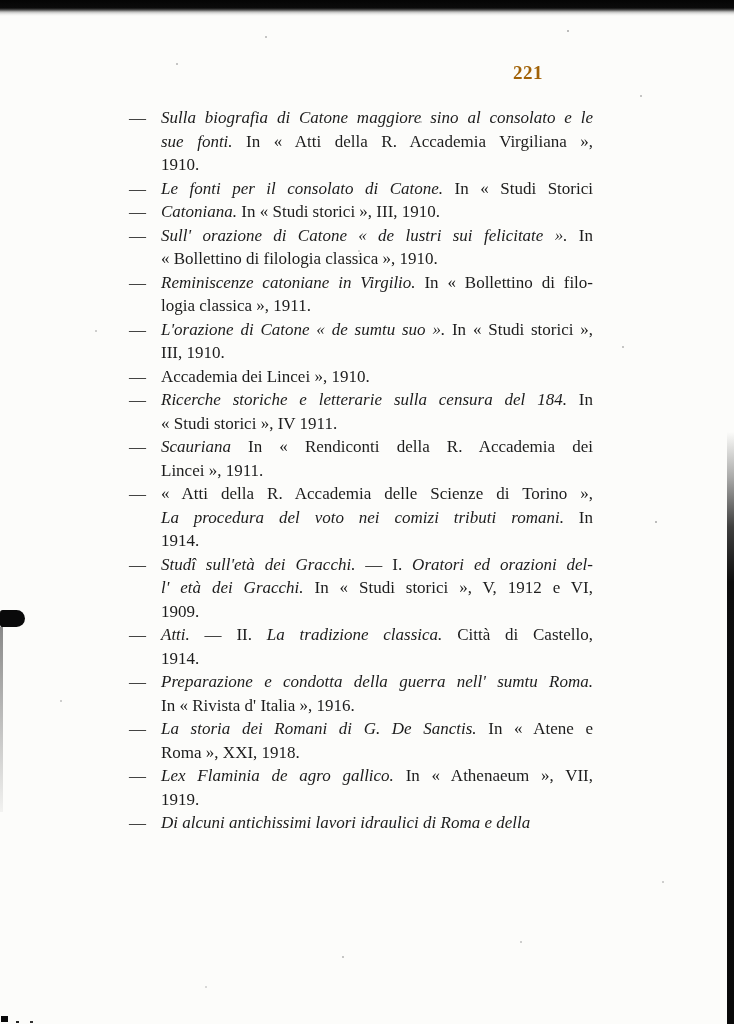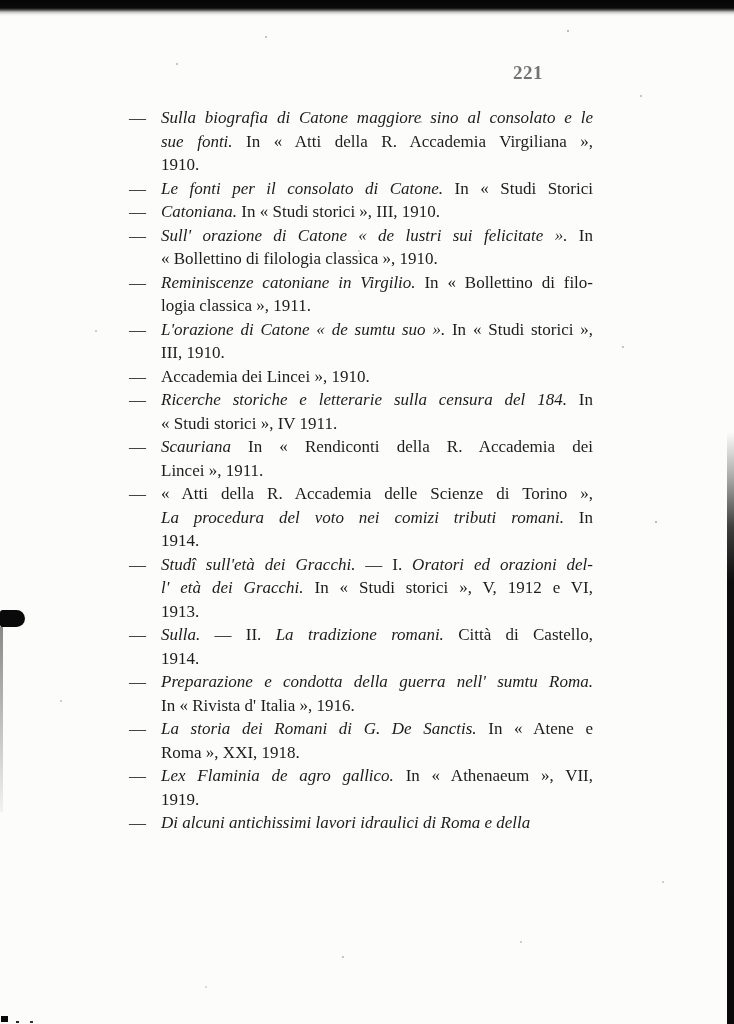--- a/index.html
+++ b/index.html
@@ -44,21 +44,21 @@
     box-shadow: 265px 36px 0 #999, 567px 30px 0 #888, 420px 121px 0 #aaa,
       640px 95px 0 #999, 95px 330px 0 #aaa, 622px 346px 0 #999,
       655px 521px 0 #888, 60px 700px 0 #aaa, 342px 956px 0 #999,
       662px 881px 0 #aaa, 205px 986px 0 #bbb, 520px 941px 0 #aaa,
       176px 63px 0 #999, 358px 250px 0 #aaa;
   }
 
   
   .page-number {
     position: absolute; left: 513px; top: 62px;
-    font-size: 19px; font-weight: 700; letter-spacing: .5px; color: #737373;
+    font-size: 19px; font-weight: 700; letter-spacing: .5px; color: #a16207;
   }
   .biblio {
     position: absolute; left: 129px; top: 106px; width: 464px;
     font-size: 17px; line-height: 23.5px;
   }
   .entry { display: flex; align-items: flex-start; }
   .dash { width: 32px; flex: none; color: #1c1c1c; }
   .entry-text { flex: 1; min-width: 0; }
   .line { text-align-last: justify; }
   .line.last { text-align-last: left; text-align: right; }
@@ -144,27 +144,27 @@
         <div class="line"><span class="ro">« Atti della R. Accademia delle Scienze di Torino »,</span></div>
         <div class="line"><span class="it">La procedura del voto nei comizi tributi romani.</span><span class="ro"> In</span></div>
         <div class="line last"><span class="ro">1914.</span></div>
       </div>
     </div>
     <div class="entry">
       <span class="dash">—</span>
       <div class="entry-text">
         <div class="line"><span class="it">Studî sull'età dei Gracchi.</span><span class="ro"> — I. </span><span class="it">Oratori ed orazioni del-</span></div>
         <div class="line"><span class="it">l' età dei Gracchi.</span><span class="ro"> In « Studi storici », V, 1912 e VI,</span></div>
-        <div class="line last"><span class="ro">1913.</span></div>
+        <div class="line last"><span class="ro">1909.</span></div>
       </div>
     </div>
     <div class="entry">
       <span class="dash">—</span>
       <div class="entry-text">
-        <div class="line"><span class="it">Sulla.</span><span class="ro"> — II. </span><span class="it">La tradizione romani.</span><span class="ro"> Città di Castello,</span></div>
+        <div class="line"><span class="it">Atti.</span><span class="ro"> — II. </span><span class="it">La tradizione classica.</span><span class="ro"> Città di Castello,</span></div>
         <div class="line last"><span class="ro">1914.</span></div>
       </div>
     </div>
     <div class="entry">
       <span class="dash">—</span>
       <div class="entry-text">
         <div class="line"><span class="it">Preparazione e condotta della guerra nell' sumtu Roma.</span></div>
         <div class="line last"><span class="ro">In « Rivista d' Italia », 1916.</span></div>
       </div>
     </div>

